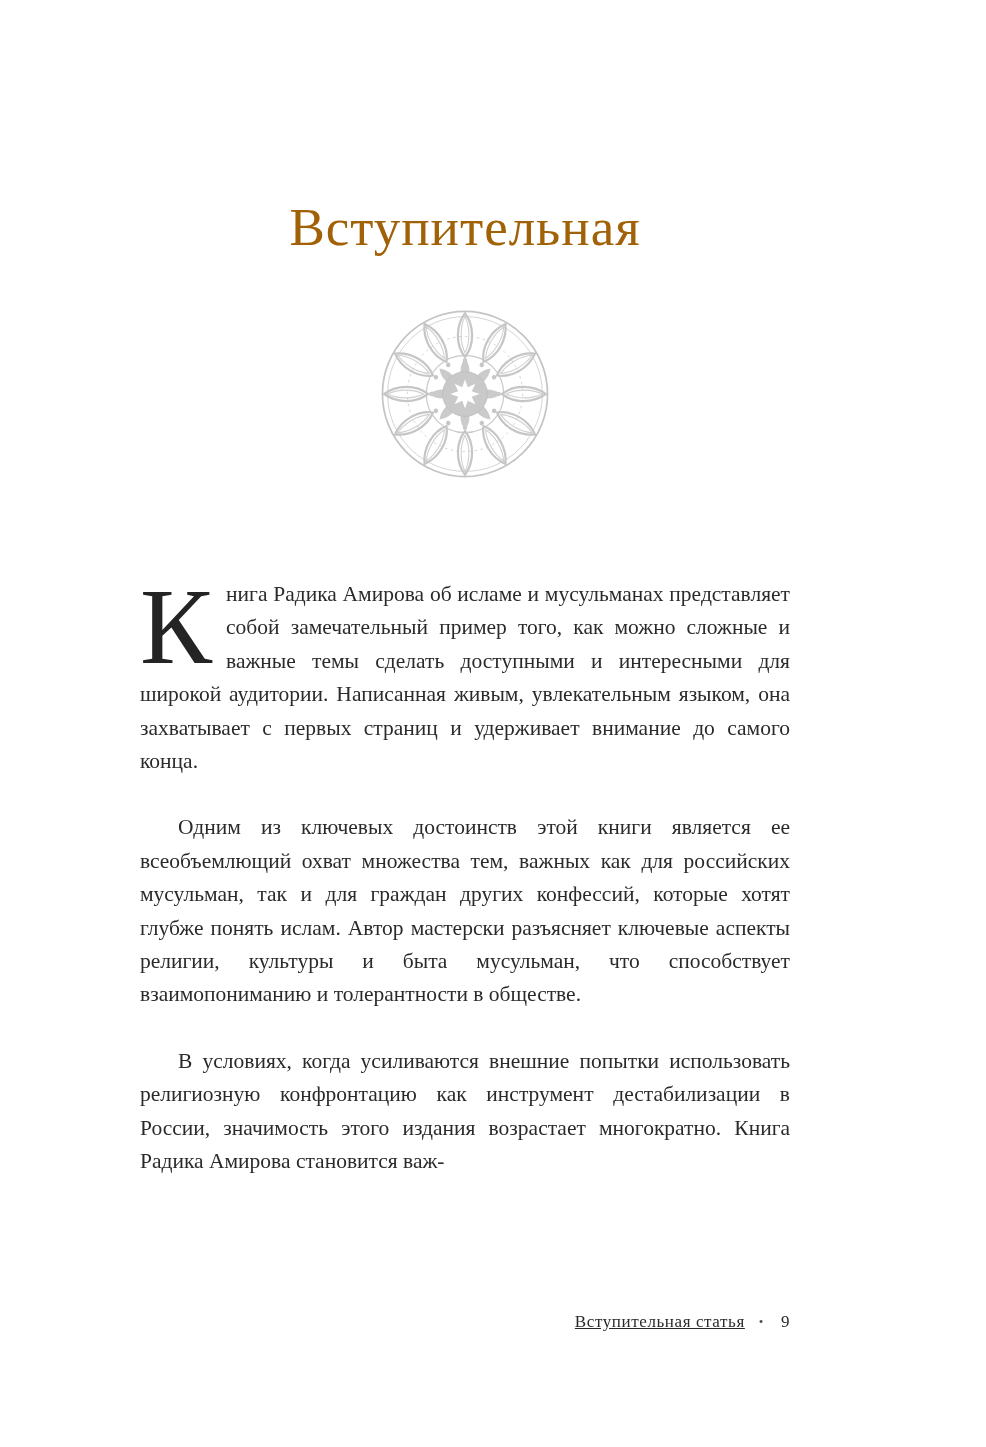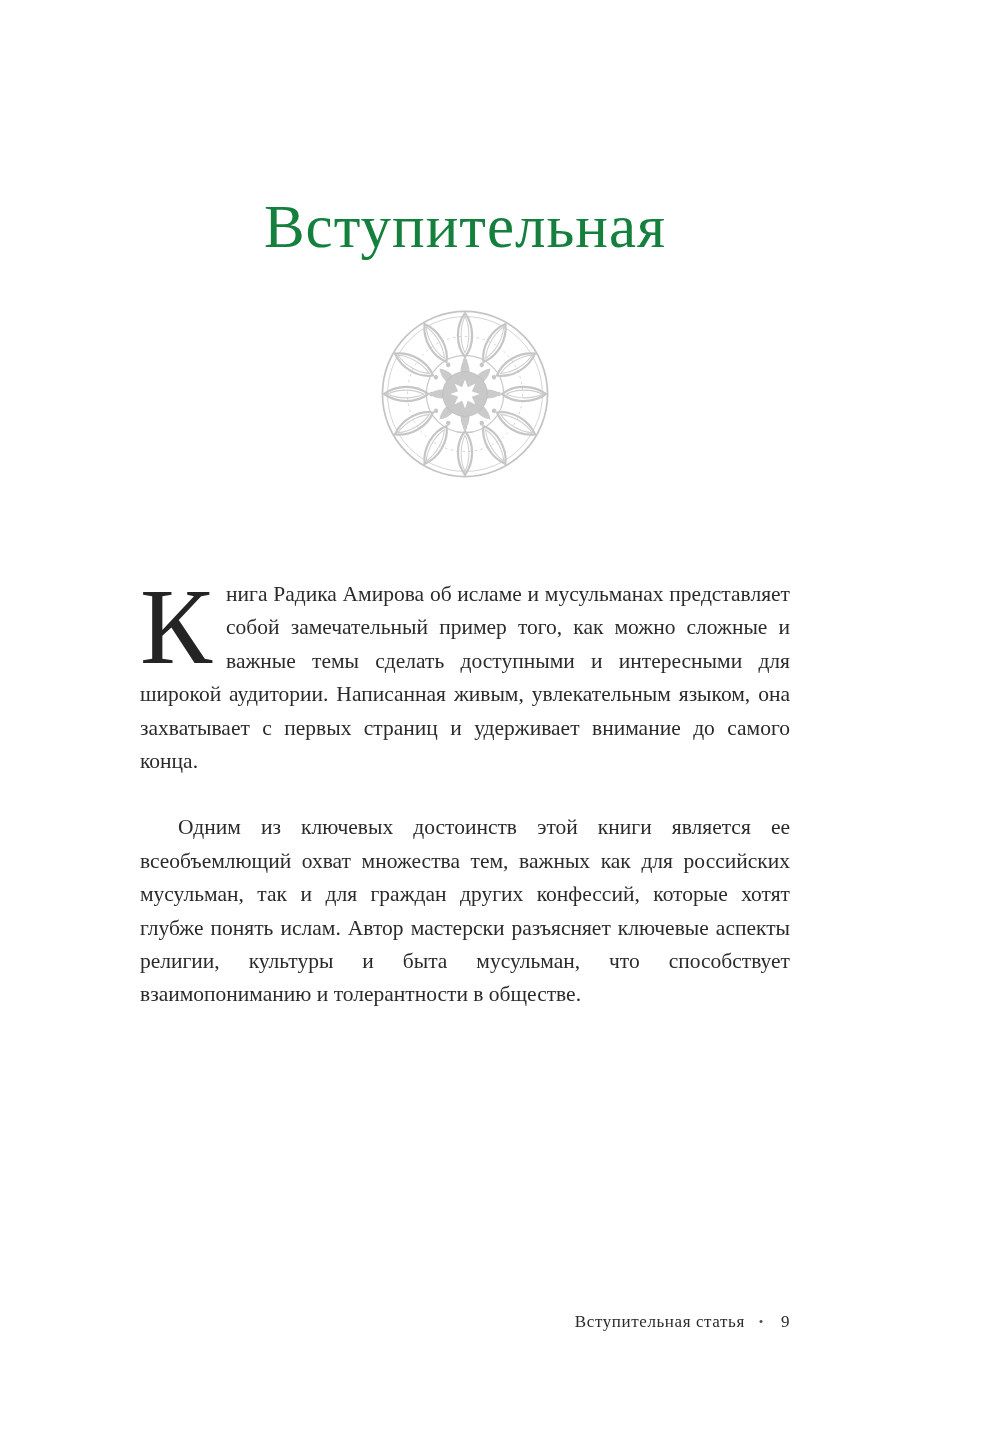--- a/index.html
+++ b/index.html
@@ -15,26 +15,26 @@
     background: #ffffff;
     box-sizing: border-box;
     padding: 196px 196px 0 140px;
     font-family: "Liberation Serif", "DejaVu Serif", serif;
     color: #2a2a2a;
     overflow: hidden;
   }
   
   .title {
     margin: 0 0 0 0;
-    font-size: 61px;
+    font-size: 53px;
     font-weight: 500;
     line-height: 62px;
     text-align: center;
     letter-spacing: 1px;
-    color: #15803d;
+    color: #a16207;
   }
   .title .t-line { display: block; }
   
   .ornament-wrap {
     margin-top: 50px;
     text-align: center;
   }
   .ornament-wrap svg { display: inline-block; }
   
   .body-text {
@@ -59,20 +59,21 @@
   }
   
   .footer {
     position: absolute;
     top: 1312px;
     right: 196px;
     font-size: 17px;
     letter-spacing: 0.6px;
     color: #2a2a2a;
     white-space: nowrap;
+    text-decoration: underline;
   }
   .footer .sep {
     display: inline-block;
     margin: 0 14px;
     font-size: 13px;
     color: #4a4a4a;
     vertical-align: 1px;
   }
   .footer .pagenum {
     display: inline-block;
@@ -136,19 +137,22 @@
     </svg>
   </div>
 
   <div class="body-text">
     <p>
       <span class="dropcap">К</span><span>нига Радика Амирова об исламе и мусульманах представляет собой замечательный пример того, как можно сложные и важные темы сделать доступными и интересными для широкой аудитории. Написанная живым, увлекательным языком, она захватывает с первых страниц и удерживает внимание до самого конца.</span>
     </p>
     <p class="indent">
       <span>Одним из ключевых достоинств этой книги является ее всеобъемлющий охват множества тем, важных как для российских мусульман, так и для граждан других конфессий, которые хотят глубже понять ислам. Автор мастерски разъясняет ключевые аспекты религии, культуры и быта мусульман, что способствует взаимопониманию и толерантности в обществе.</span>
     </p>
+    <p class="indent">
+      <span>В условиях, когда усиливаются внешние попытки использовать религиозную конфронтацию как инструмент дестабилизации в России, значимость этого издания возрастает многократно. Книга Радика Амирова становится важ-</span>
+    </p>
   </div>
 
   <div class="footer">
     <span>Вступительная статья</span><span class="sep">•</span><span class="pagenum">9</span>
   </div>
 
 </div>
 
 </body></html>

